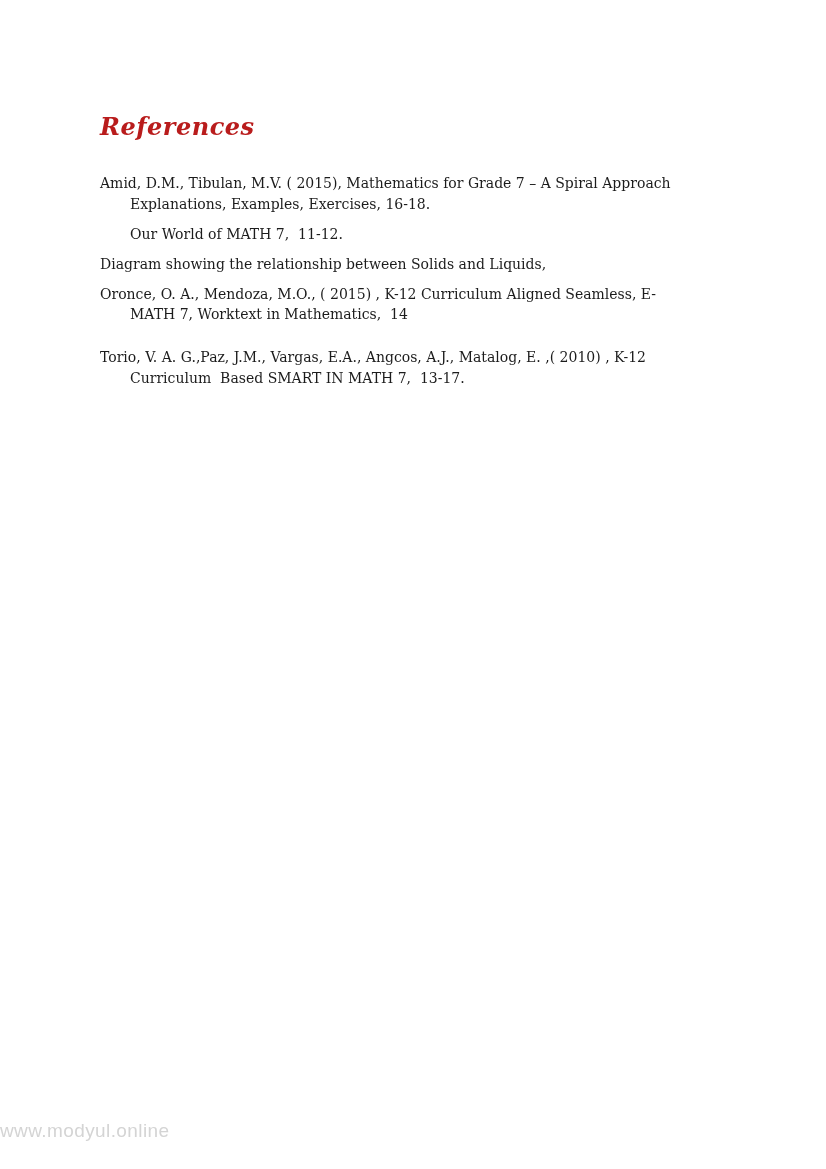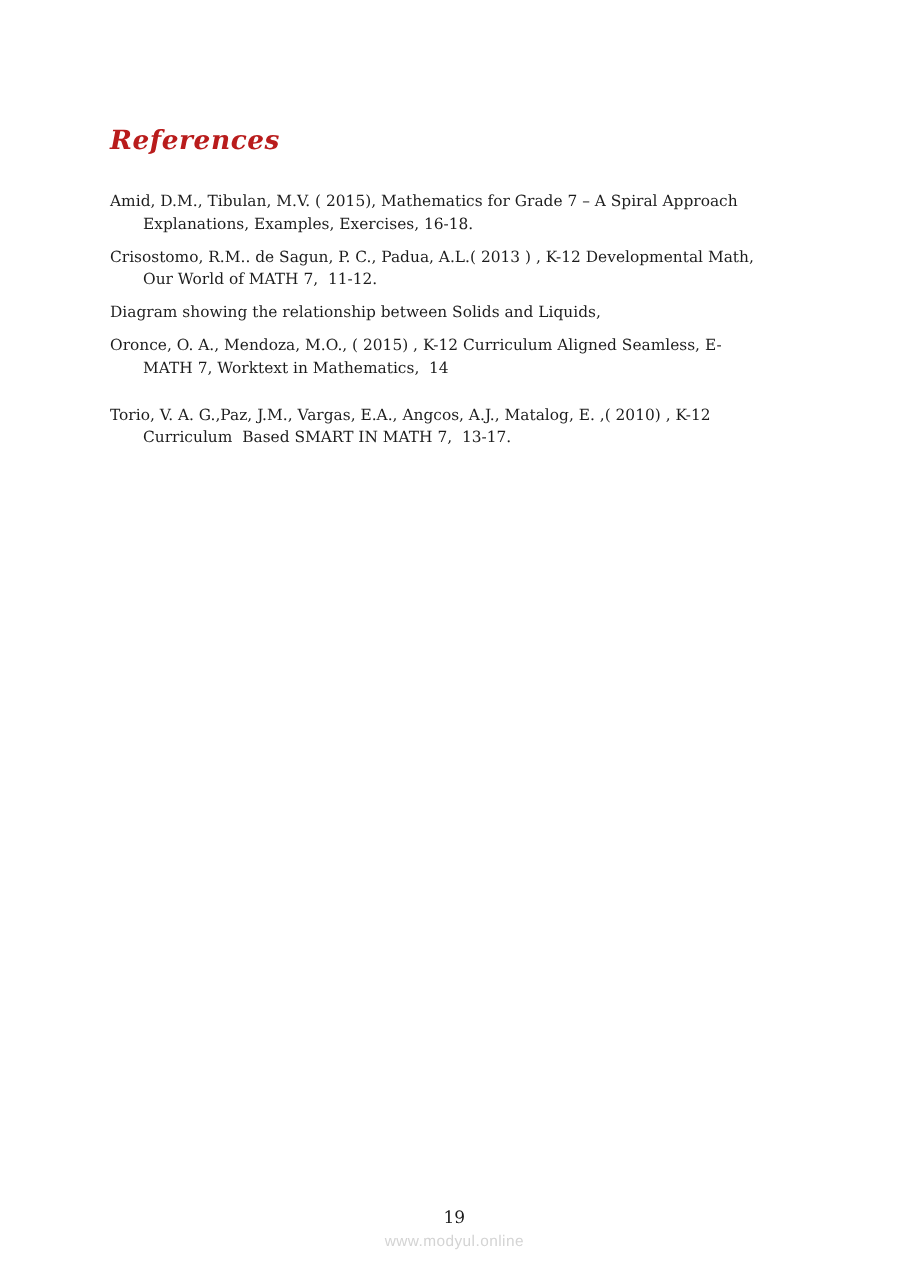--- a/index.html
+++ b/index.html
@@ -57,53 +57,51 @@
     text-align: center;
     font-family: "DejaVu Serif", serif;
     font-size: 15.5px;
     color: #1a1a1a;
   }
   .watermark {
     position: absolute;
     left: 0;
     top: 1120px;
     width: 100%;
-    text-align: center;
+    text-align: left;
     font-family: "Liberation Sans", "DejaVu Sans", sans-serif;
-    font-size: 14px;
+    font-size: 19px;
     letter-spacing: 0.4px;
     color: var(--watermark, #d4d4d4);
   }
 </style>
 </head>
 <body>
 
 <div class="page">
 
   <h1 class="doc-title">References</h1>
 
   <div class="refs">
       <p class="ref">
         <span class="line first">Amid, D.M., Tibulan, M.V. ( 2015), Mathematics for Grade 7 – A Spiral Approach</span>
         <span class="line cont">Explanations, Examples, Exercises, 16-18.</span>
       </p>
       <p class="ref">
-        <span class="line first">Crisostomo, R.M.. de Sagun, P. C., Padua, A.L.( 2013 ) , K-12 Developmental Math,</span>
         <span class="line cont">Our World of MATH 7,  11-12.</span>
       </p>
       <p class="ref">
         <span class="line first">Diagram showing the relationship between Solids and Liquids,</span>
       </p>
       <p class="ref">
         <span class="line first">Oronce, O. A., Mendoza, M.O., ( 2015) , K-12 Curriculum Aligned Seamless, E-</span>
         <span class="line cont">MATH 7, Worktext in Mathematics,  14</span>
       </p>
       <p class="ref">
         <span class="line first">Torio, V. A. G.,Paz, J.M., Vargas, E.A., Angcos, A.J., Matalog, E. ,( 2010) , K-12</span>
         <span class="line cont">Curriculum  Based SMART IN MATH 7,  13-17.</span>
       </p>
     </div>
 
-  <div class="page-number">19</div>
 
   <div class="watermark">www.modyul.online</div>
 
 </div>
 
 </body></html>

